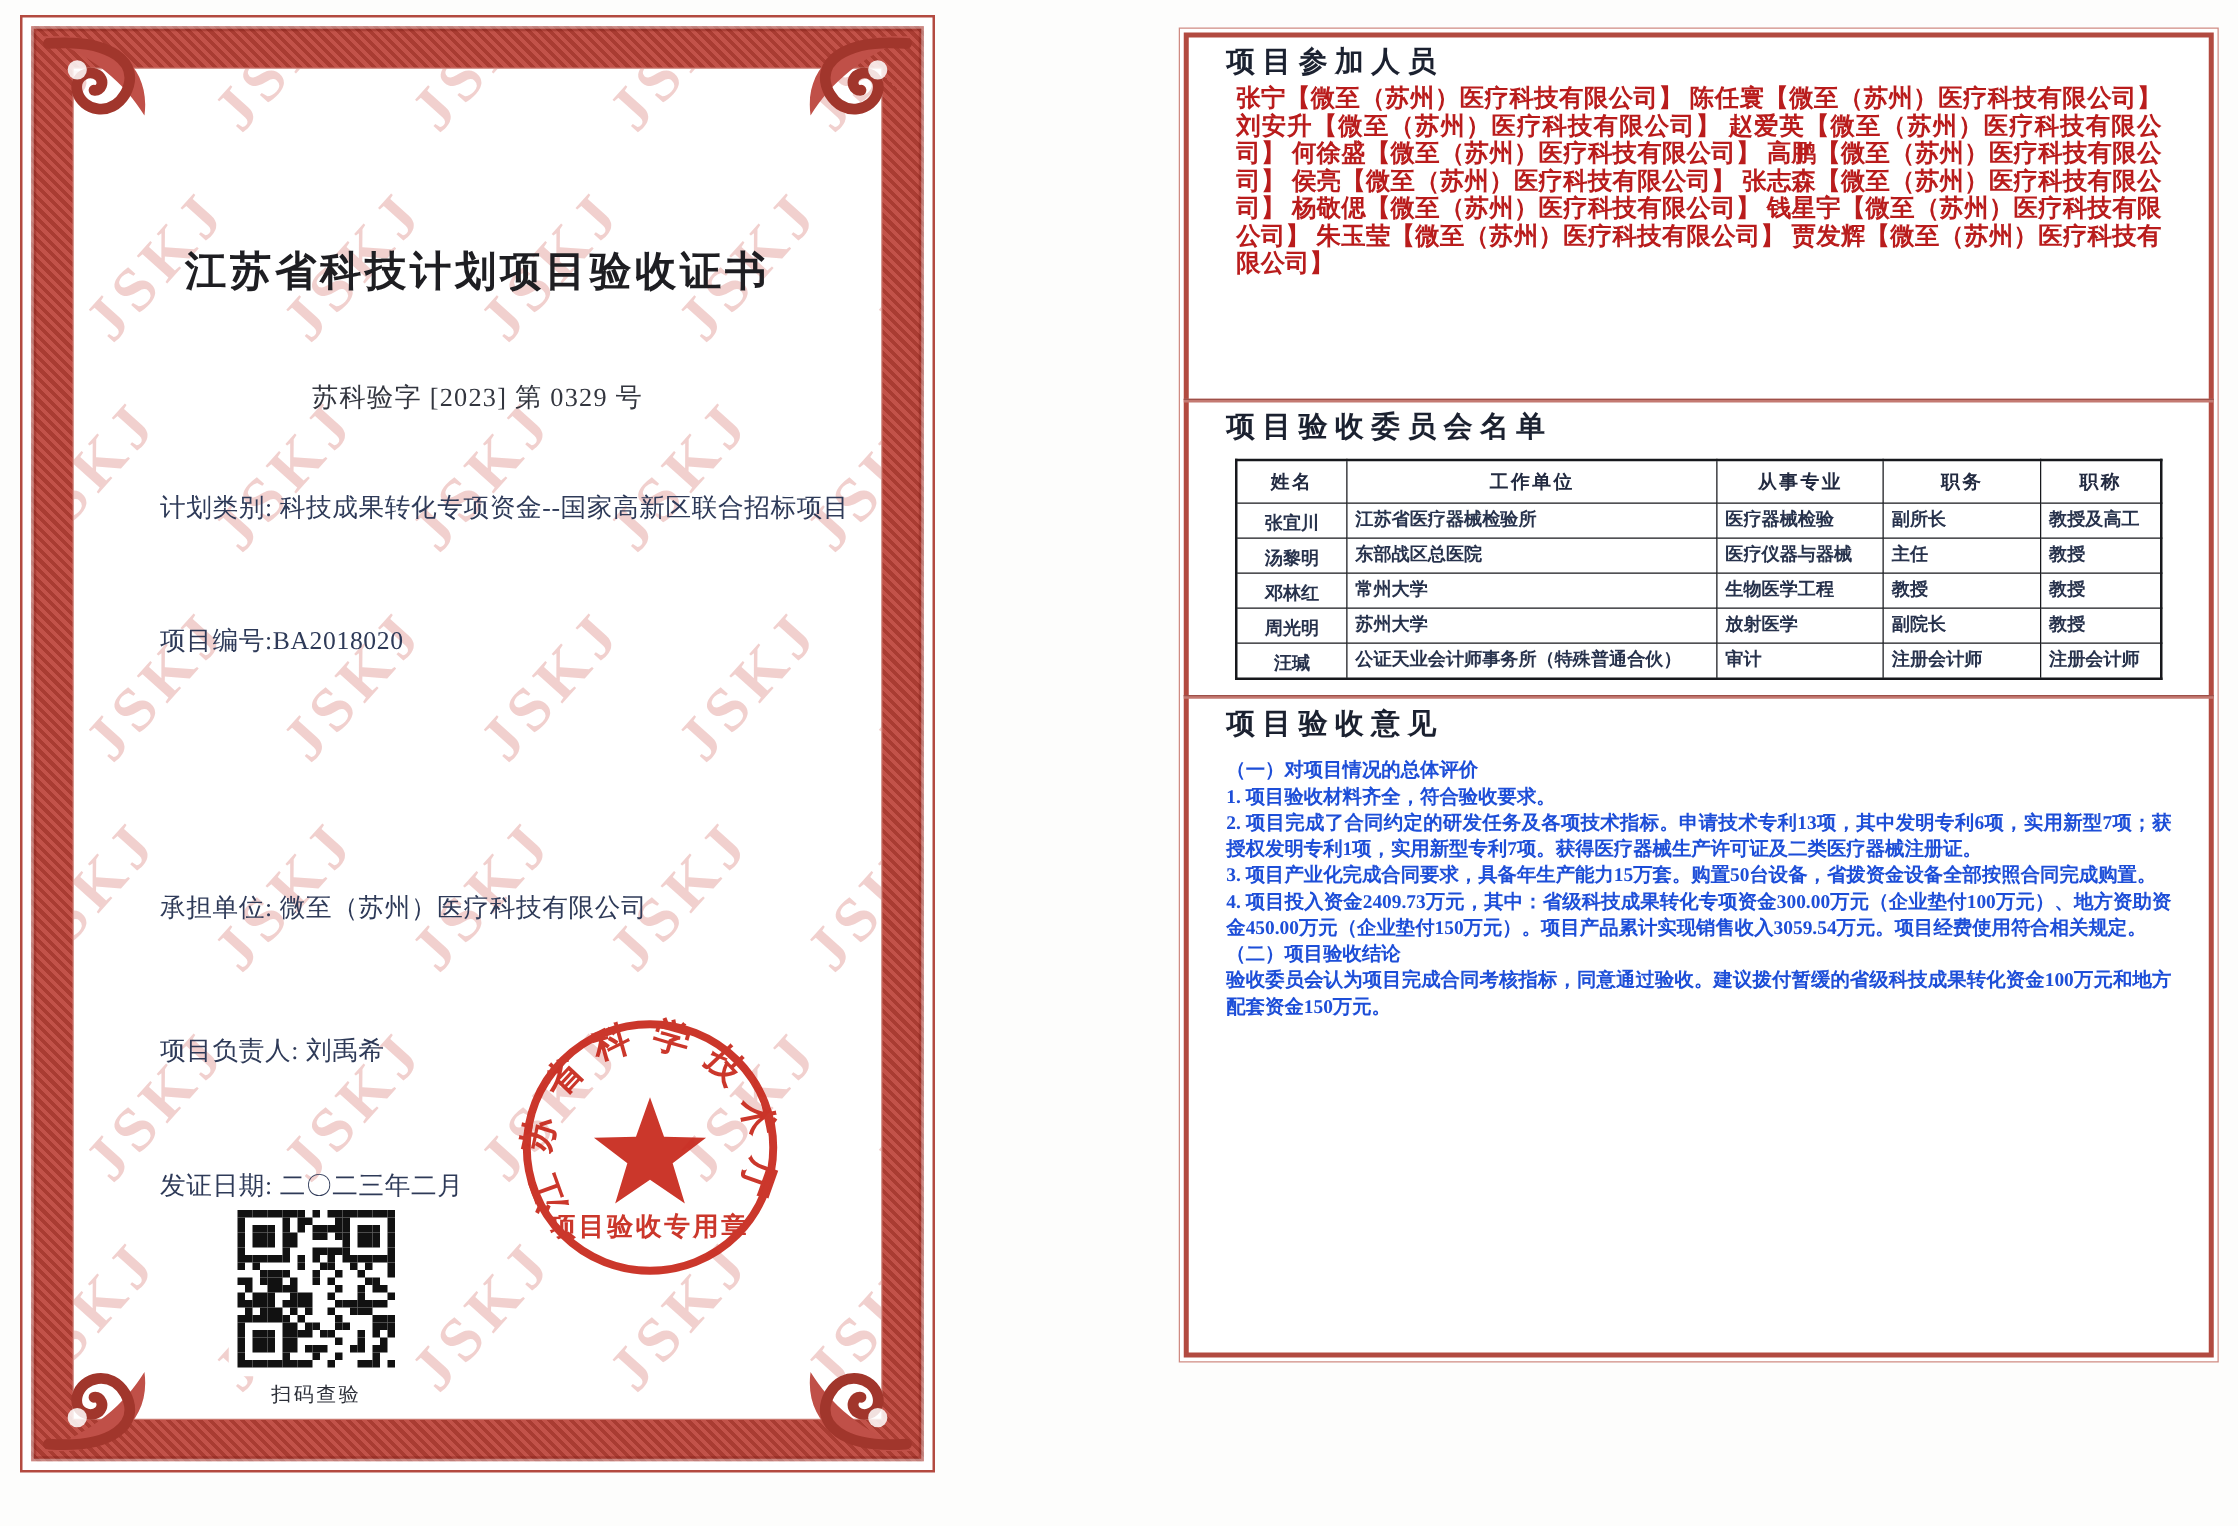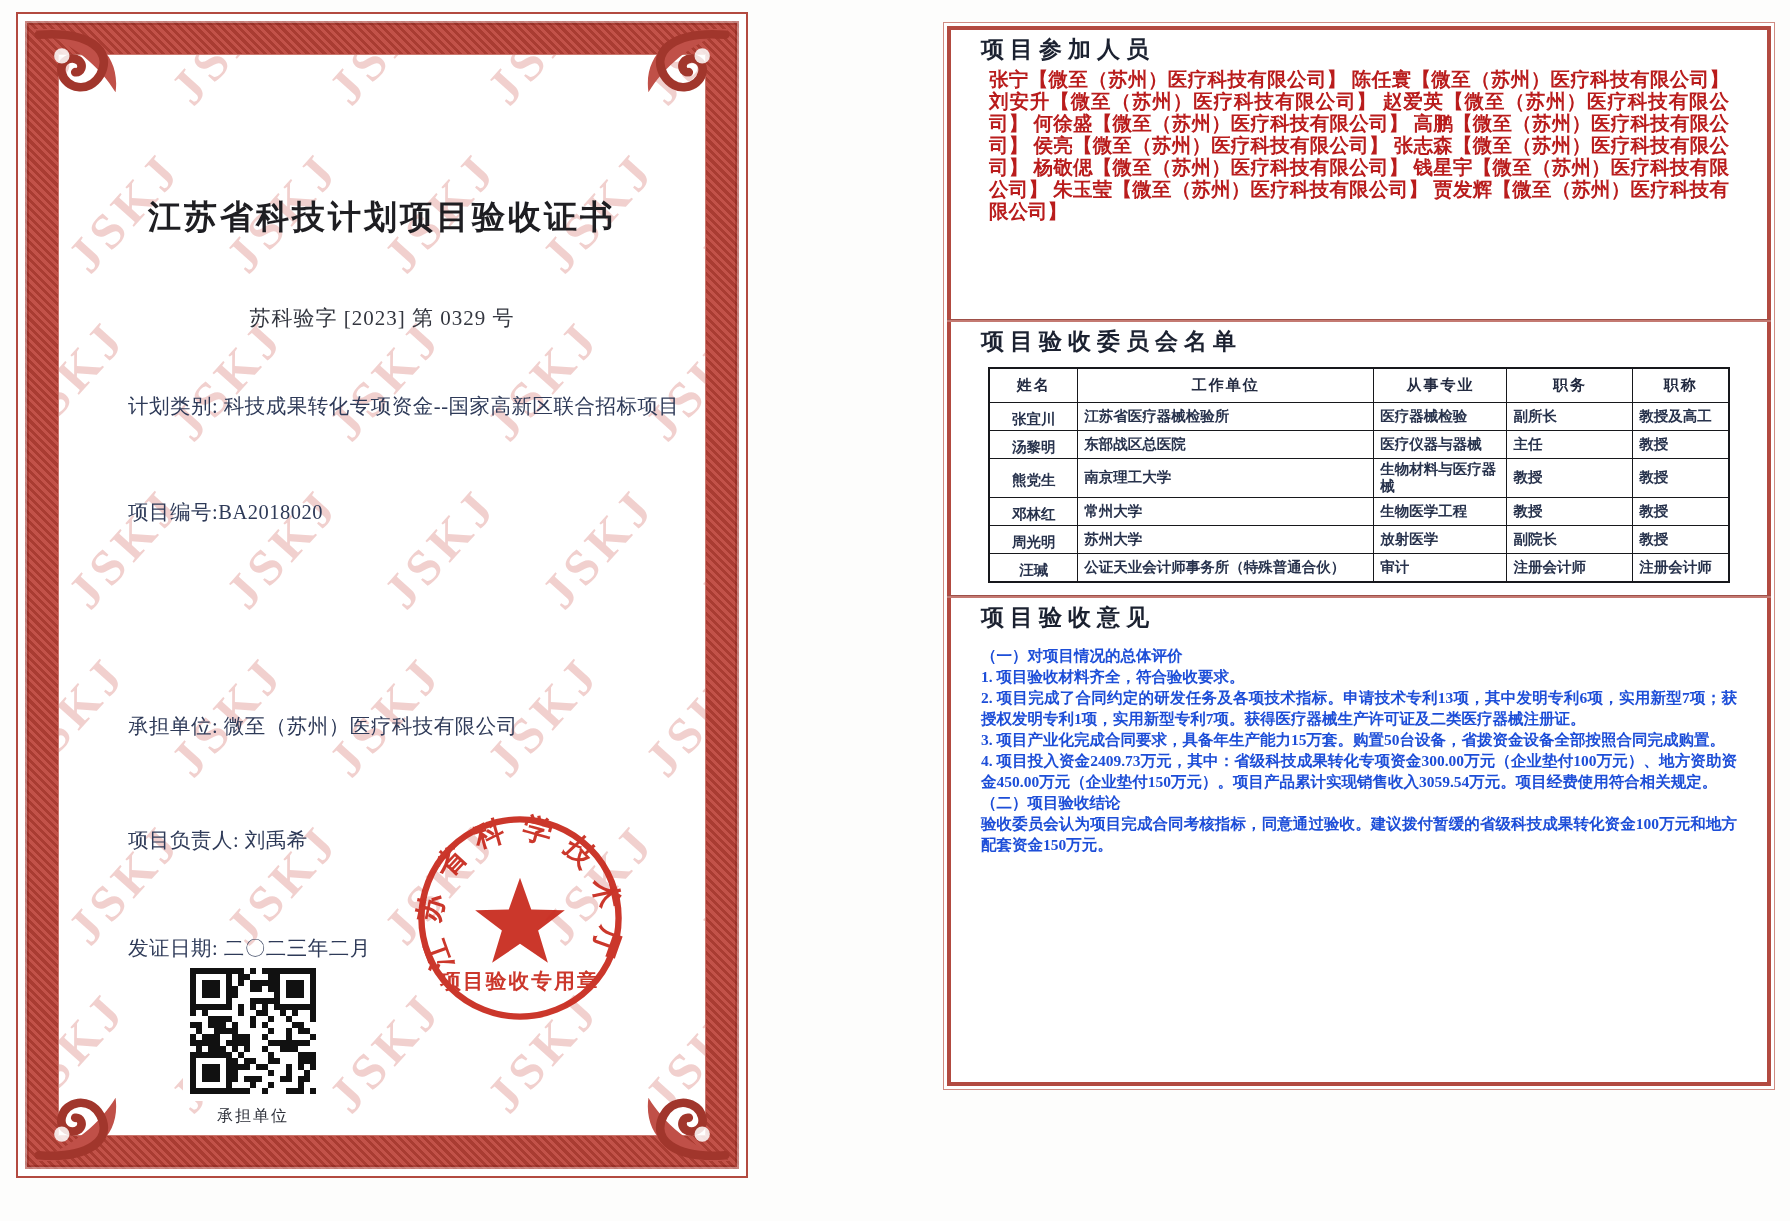--- a/index.html
+++ b/index.html
@@ -579,21 +579,21 @@
                 <div class="qm"></div>
                 <div class="qm"></div>
                 <div class="qm"></div>
                 <div class="qm on"></div>
                 <div class="qm on"></div>
                 <div class="qm on"></div>
                 <div class="qm"></div>
                 <div class="qm on"></div>
               </div>
           </div>
-          <div class="qr-caption">承担单位</div>
+          <div class="qr-caption">扫码查验</div>
 
           <svg class="seal" viewBox="0 0 200 200">
             <circle cx="100" cy="100" r="93" fill="none" stroke="#c8281c" stroke-width="6"></circle>
             <path id="ringPath" d="M 46.9 153.1 A 75 75 0 1 1 153.1 153.1" fill="none"></path>
             <text font-size="28" font-weight="bold" fill="#c8281c" letter-spacing="13" font-family="'Liberation Serif',serif">
               <textPath href="#ringPath" startOffset="50%" text-anchor="middle">江苏省科学技术厅</textPath>
             </text>
             <polygon fill="#c8281c" points="100,62 110.6,91.9 142.3,92.6 117.1,111.9 126.3,142.2 100,124.4 73.7,142.2 82.9,111.9 57.7,92.6 89.4,91.9"></polygon>
             <text x="100" y="166" text-anchor="middle" font-size="19.5" font-weight="bold" fill="#c8281c" letter-spacing="2" font-family="'Liberation Serif',serif">项目验收专用章</text>
           </svg>
@@ -637,27 +637,20 @@
               <td>教授及高工</td>
             </tr>
             <tr>
               <td class="name">汤黎明</td>
               <td>东部战区总医院</td>
               <td>医疗仪器与器械</td>
               <td>主任</td>
               <td>教授</td>
             </tr>
             <tr>
-              <td class="name">熊党生</td>
-              <td>南京理工大学</td>
-              <td>生物材料与医疗器械</td>
-              <td>教授</td>
-              <td>教授</td>
-            </tr>
-            <tr>
               <td class="name">邓林红</td>
               <td>常州大学</td>
               <td>生物医学工程</td>
               <td>教授</td>
               <td>教授</td>
             </tr>
             <tr>
               <td class="name">周光明</td>
               <td>苏州大学</td>
               <td>放射医学</td>

